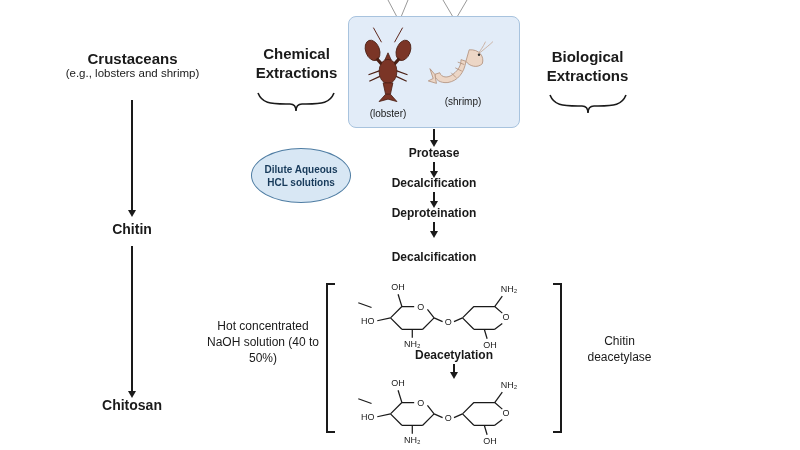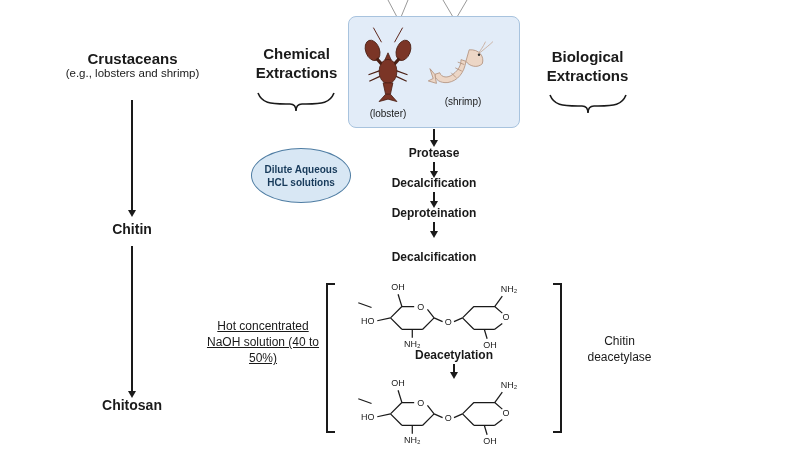--- a/index.html
+++ b/index.html
@@ -60,21 +60,21 @@
   <div class="varrow" style="left:131px;top:246px;height:145px;"></div>
   <div class="abs ctr flowlab" style="left:67px;top:397px;width:130px;">Chitosan</div>
 
   <div class="abs ctr colhead" style="left:249px;top:45px;width:95px;">Chemical Extractions</div>
   <svg class="abs" style="left:256px;top:90px;" width="80" height="24" viewBox="0 0 80 24">
     <path d="M2,3 C6,13 14,14 30,14 L34,14 C38,14 40,16 40,21 C40,16 42,14 46,14 L50,14 C66,14 74,13 78,3" stroke="#1a1a1a" stroke-width="1.6" fill="none"></path>
   </svg>
   <div class="ellipse abs" style="left:251px;top:148px;width:100px;height:55px;justify-content:flex-end;">
     <span>Dilute Aqueous HCL solutions</span>
   </div>
-  <div class="abs ctr note" style="left:204px;top:318px;width:118px;text-decoration:underline;">Hot concentrated NaOH solution (40 to 50%)</div>
+  <div class="abs ctr note" style="left:204px;top:318px;width:118px;">Hot concentrated NaOH solution (40 to 50%)</div>
 
   <div class="abs ctr colhead" style="left:540px;top:48px;width:95px;">Biological Extractions</div>
   <svg class="abs" style="left:548px;top:92px;" width="80" height="24" viewBox="0 0 80 24">
     <path d="M2,3 C6,13 14,14 30,14 L34,14 C38,14 40,16 40,21 C40,16 42,14 46,14 L50,14 C66,14 74,13 78,3" stroke="#1a1a1a" stroke-width="1.6" fill="none"></path>
   </svg>
   <div class="abs ctr note" style="left:577px;top:333px;width:85px;">Chitin deacetylase</div>
 
   <svg class="abs" style="left:385px;top:0;" width="100" height="17" viewBox="0 0 100 17">
     <path d="M12,17 L3,0 M16,17 L23,0 M68,17 L58,0 M72,17 L82,0" stroke="#9a9a9a" stroke-width="1" fill="none"></path>
   </svg>

